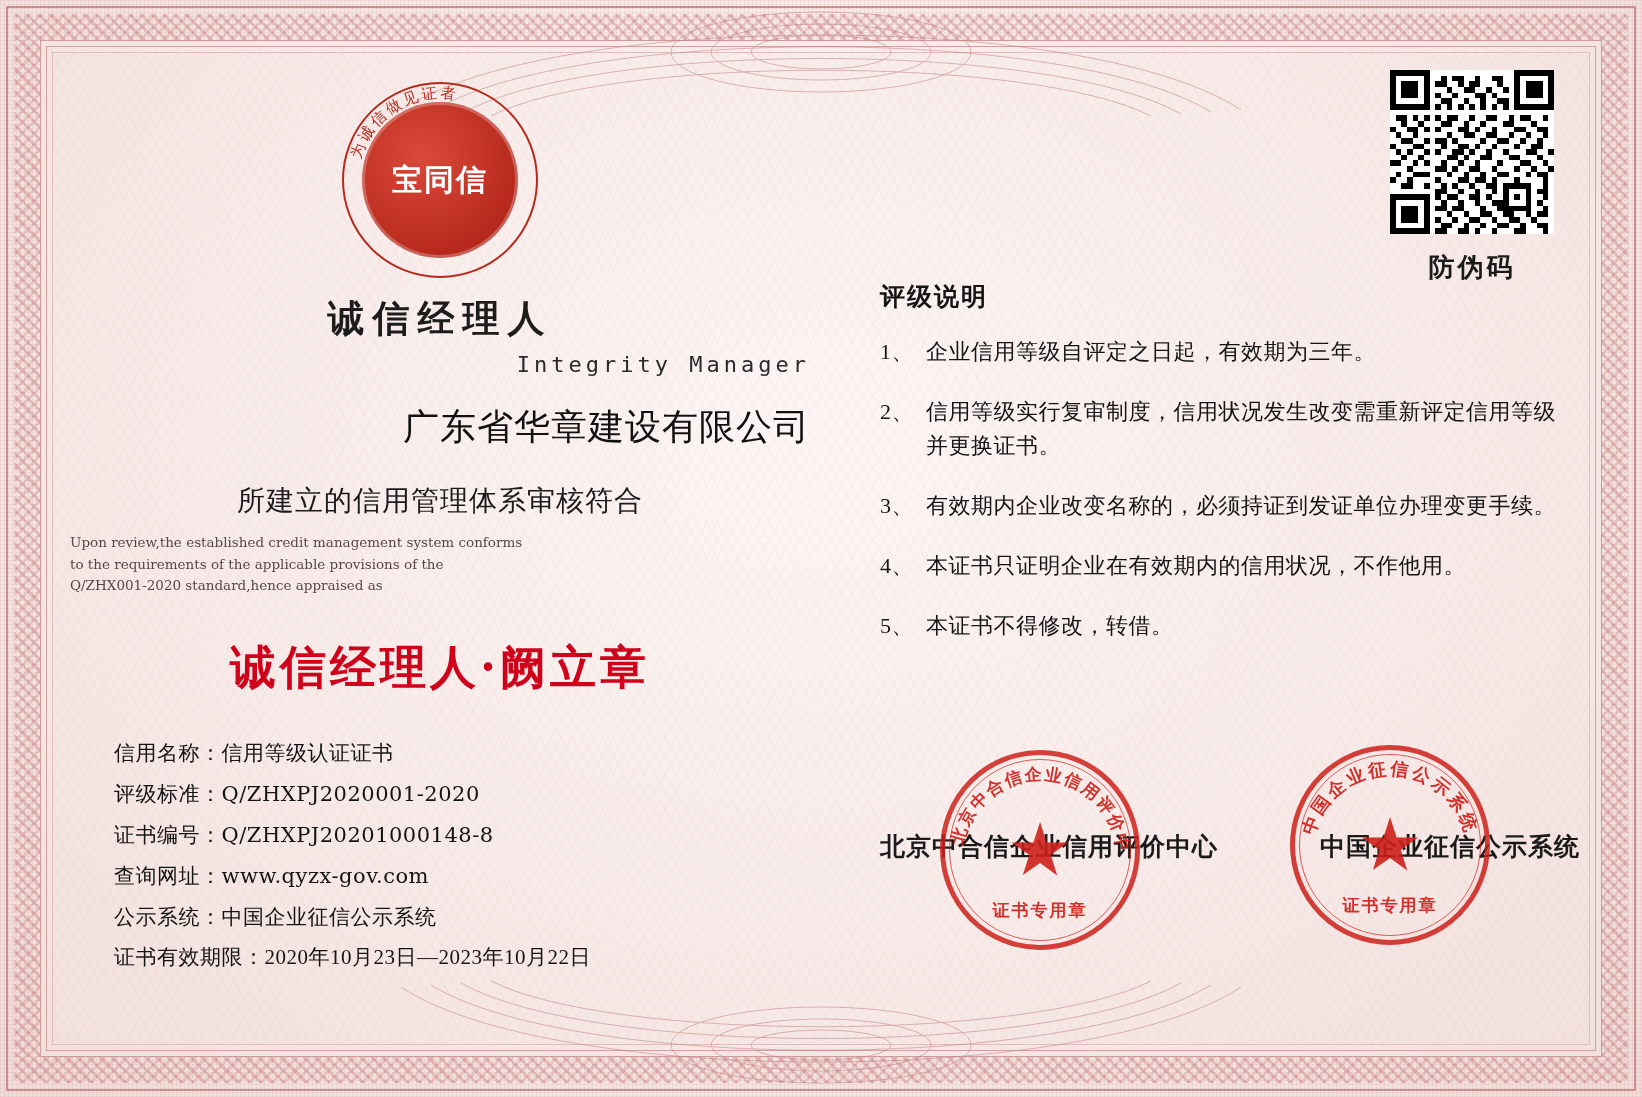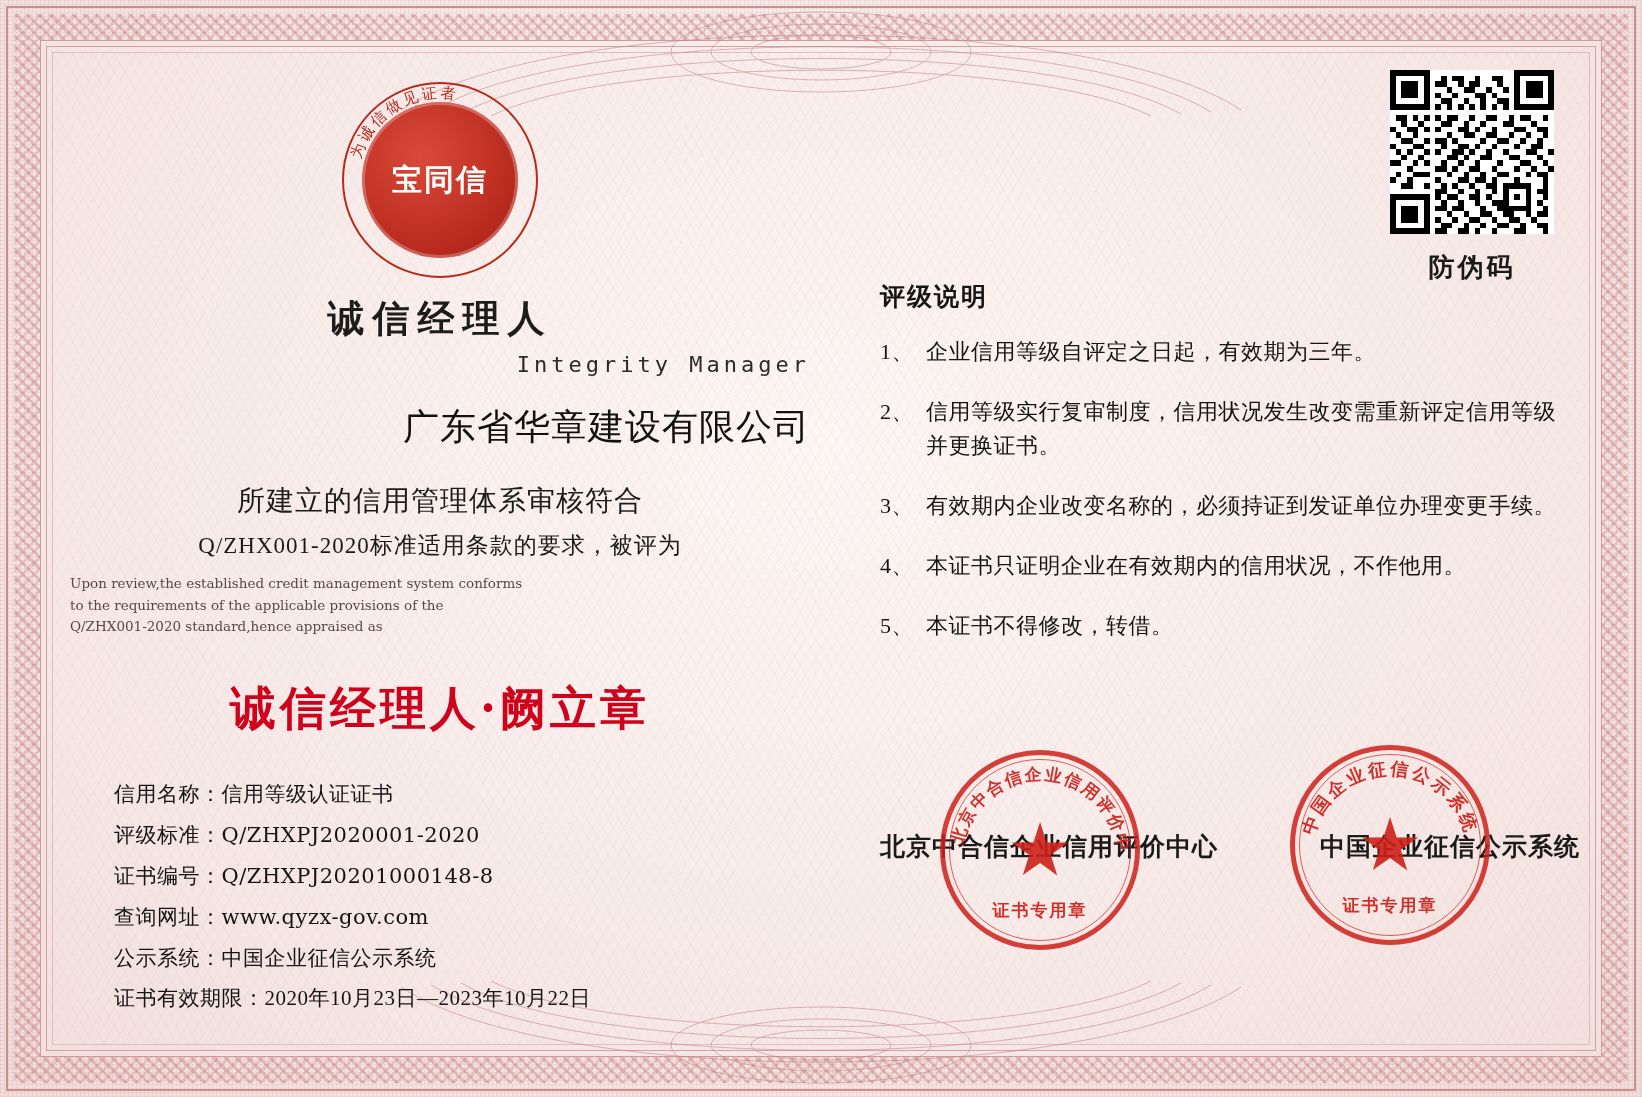--- a/index.html
+++ b/index.html
@@ -366,21 +366,20 @@
       <div class="disc"></div>
       <div class="disc-text">宝同信</div>
     </div>
 
     <div class="title-cn">诚信经理人</div>
     <div class="title-en">Integrity Manager</div>
 
     <div class="company-name">广东省华章建设有限公司</div>
 
     <div class="statement-cn">所建立的信用管理体系审核符合</div>
-    <div class="statement-cn2">Q/ZHX001-2020标准适用条款的要求，被评为</div>
 
     <div class="statement-en">
       <div>Upon review,the established credit management system conforms</div>
       <div>to the requirements of the applicable provisions of the</div>
       <div>Q/ZHX001-2020 standard,hence appraised as</div>
     </div>
 
     <div class="grade-line">诚信经理人·阙立章</div>
 
     <div class="info-list">

